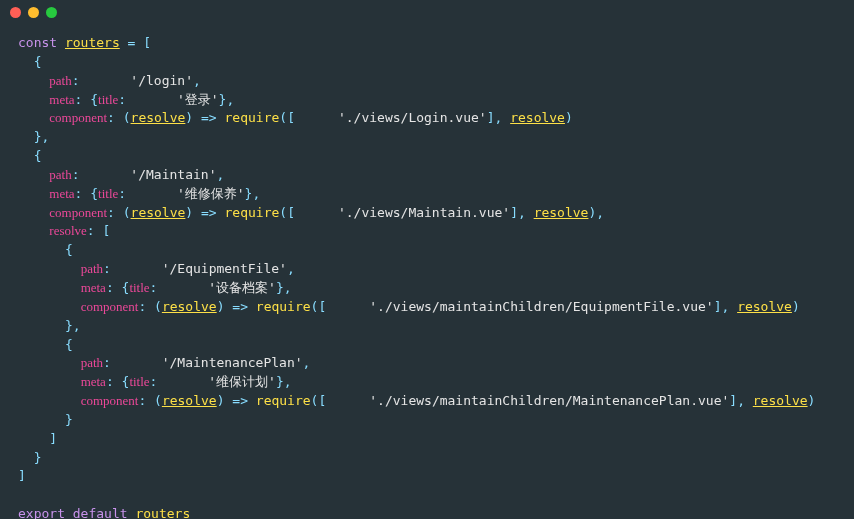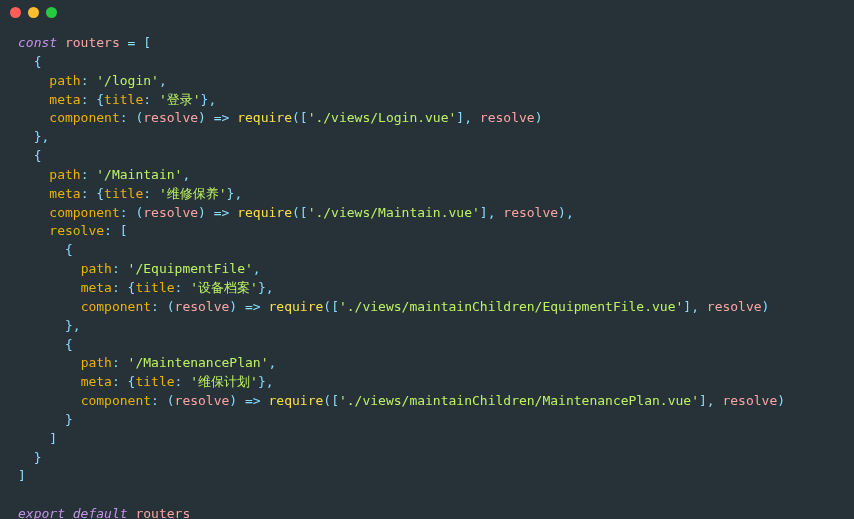--- a/index.html
+++ b/index.html
@@ -30,24 +30,24 @@
     border-radius: 50%;
   }
   .red { background: #ff5f56; }
   .yellow { background: #ffbd2e; }
   .green { background: #27c93f; }
   .code {
     padding: 10px 18px;
     white-space: pre;
     color: #eeffff;
   }
-  .kw { color: #c792ea; font-style: italic; }      
-  .var { color: #fca5a5; }     
-  .prop { color: #eab308; }    
-  .str { color: #bef264; }     
+  .kw { color: #c792ea; }      
+  .var { color: #fde047; text-decoration: underline; }     
+  .prop { color: #ec4899; font-family: Liberation Serif, serif; }    
+  .str { color: #e5e5e5; margin-left: 43px; }     
   .punc { color: #89ddff; }    
   .fn { color: #fde047; }      
 </style>
 </head>
 <body>
 
 <div class="window">
   <div class="titlebar">
     <div class="dot red"></div>
     <div class="dot yellow"></div>

